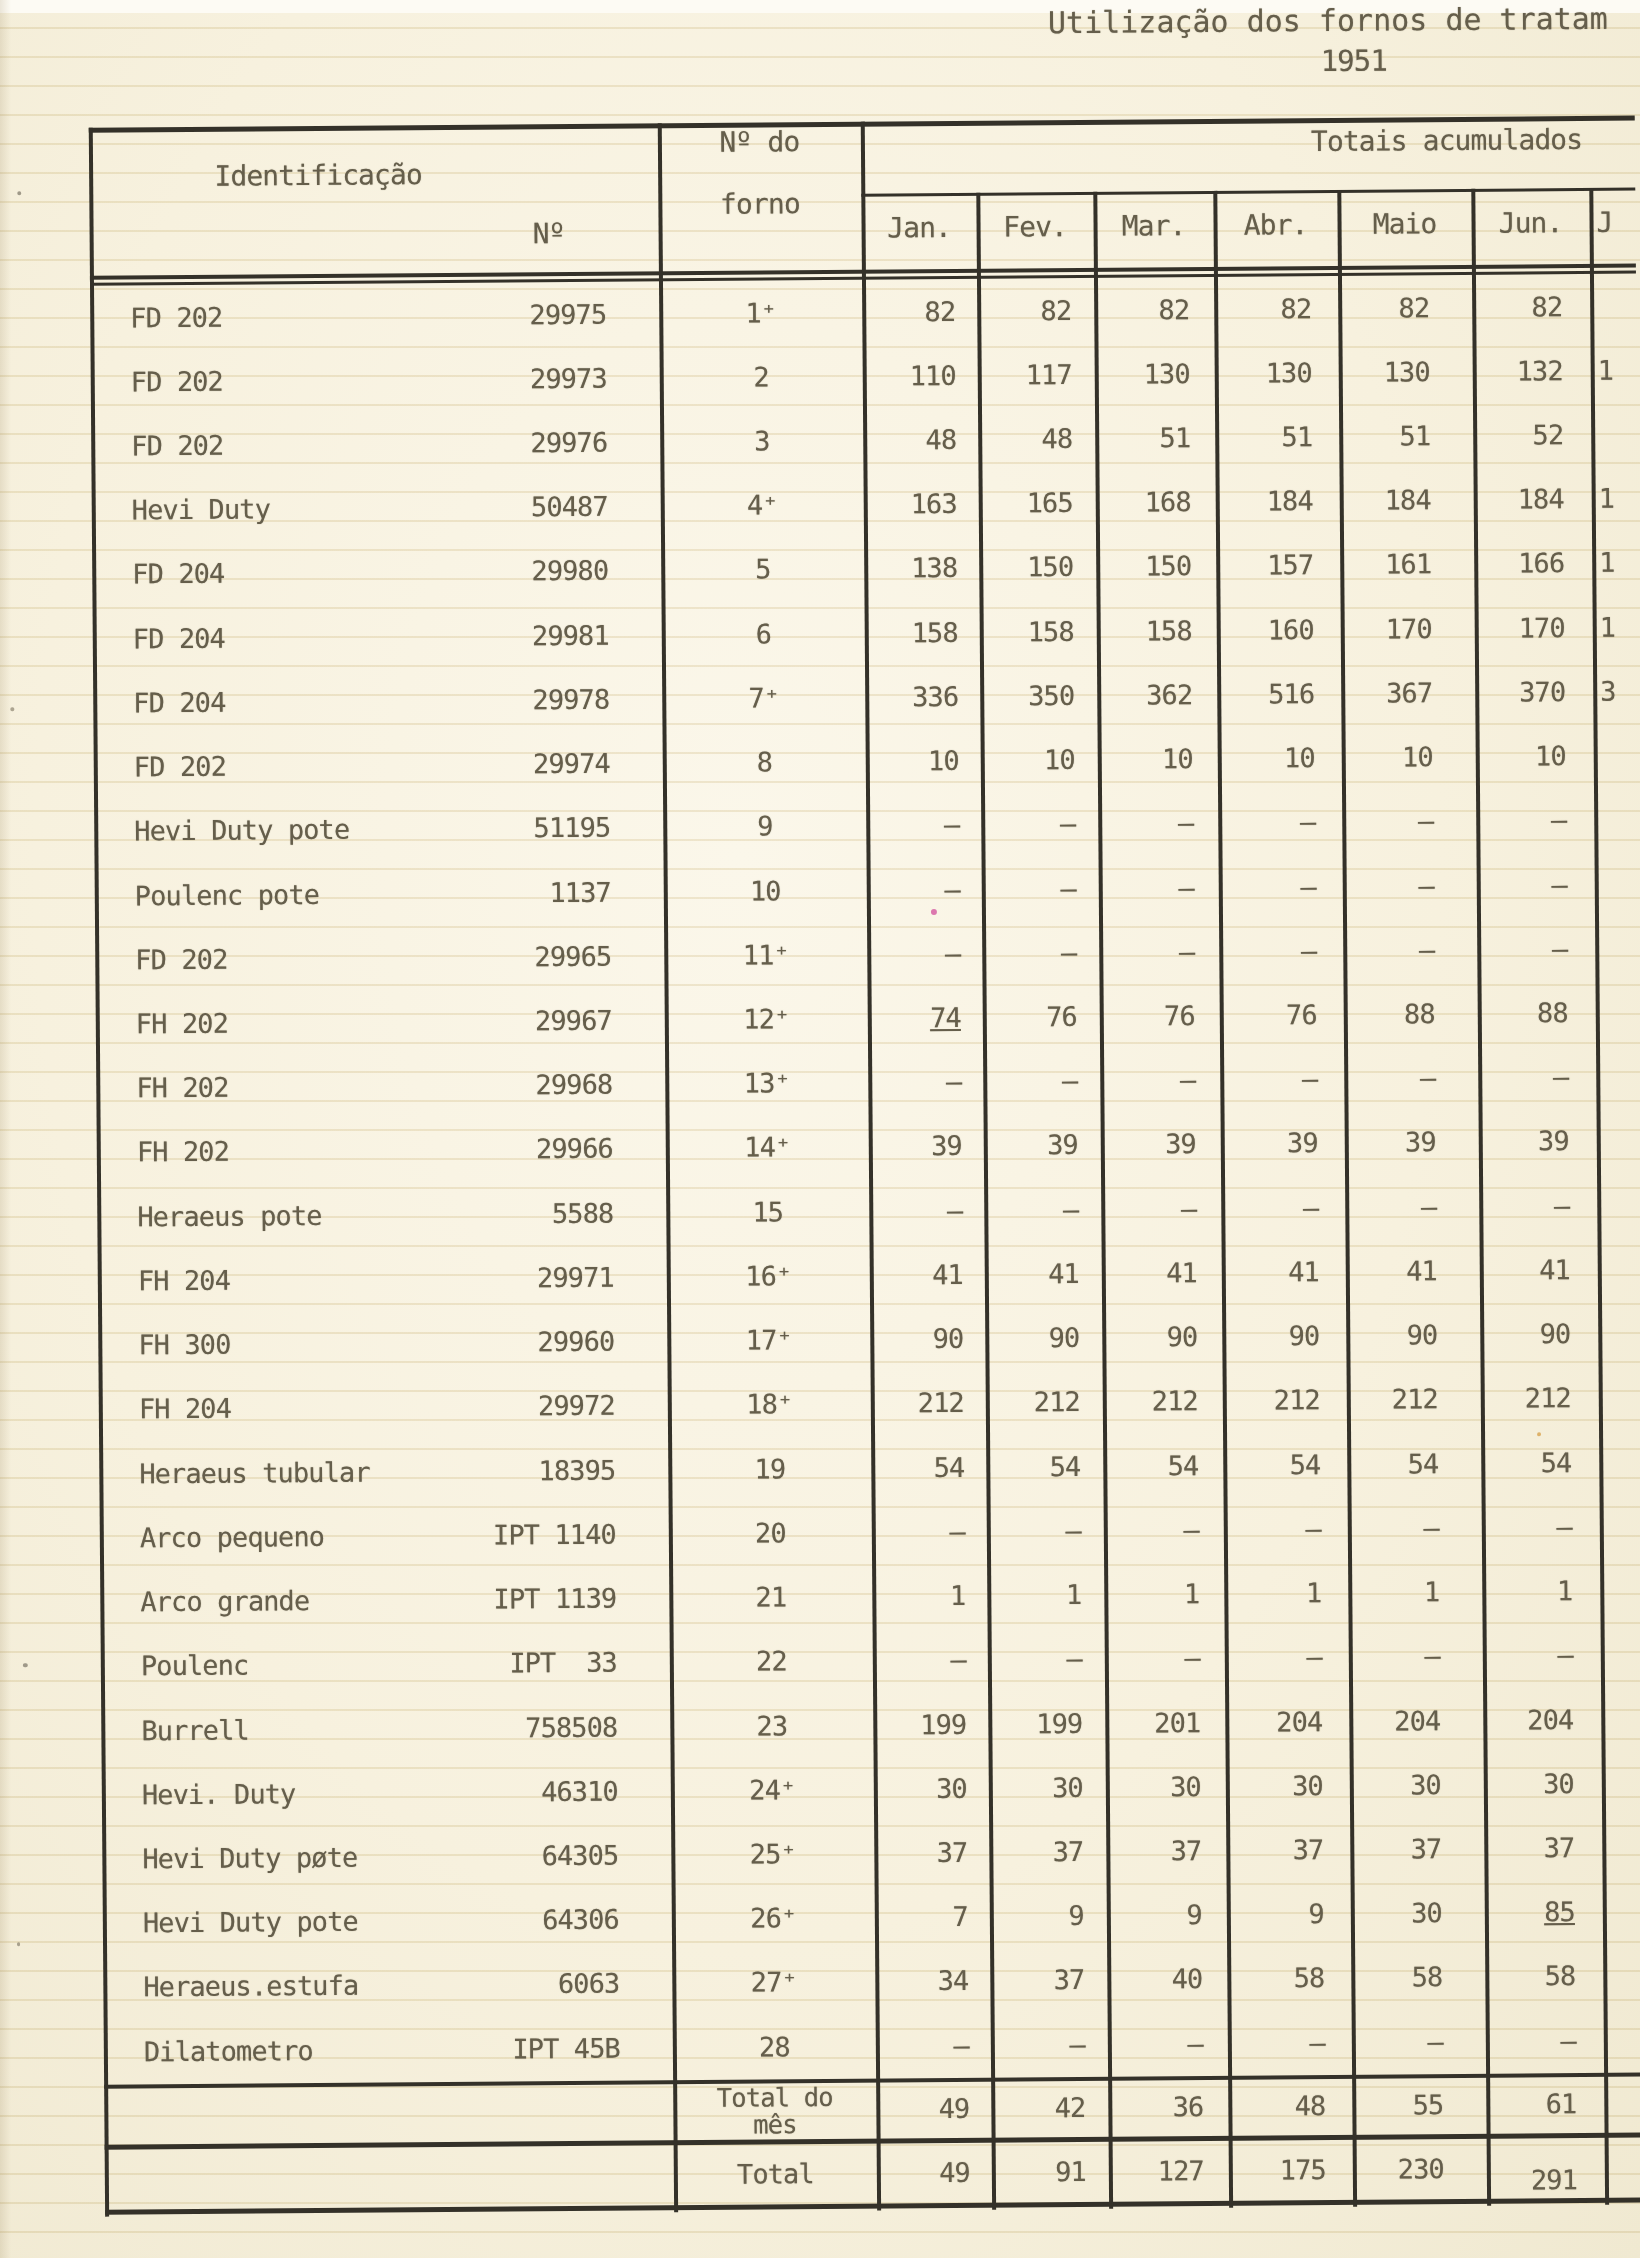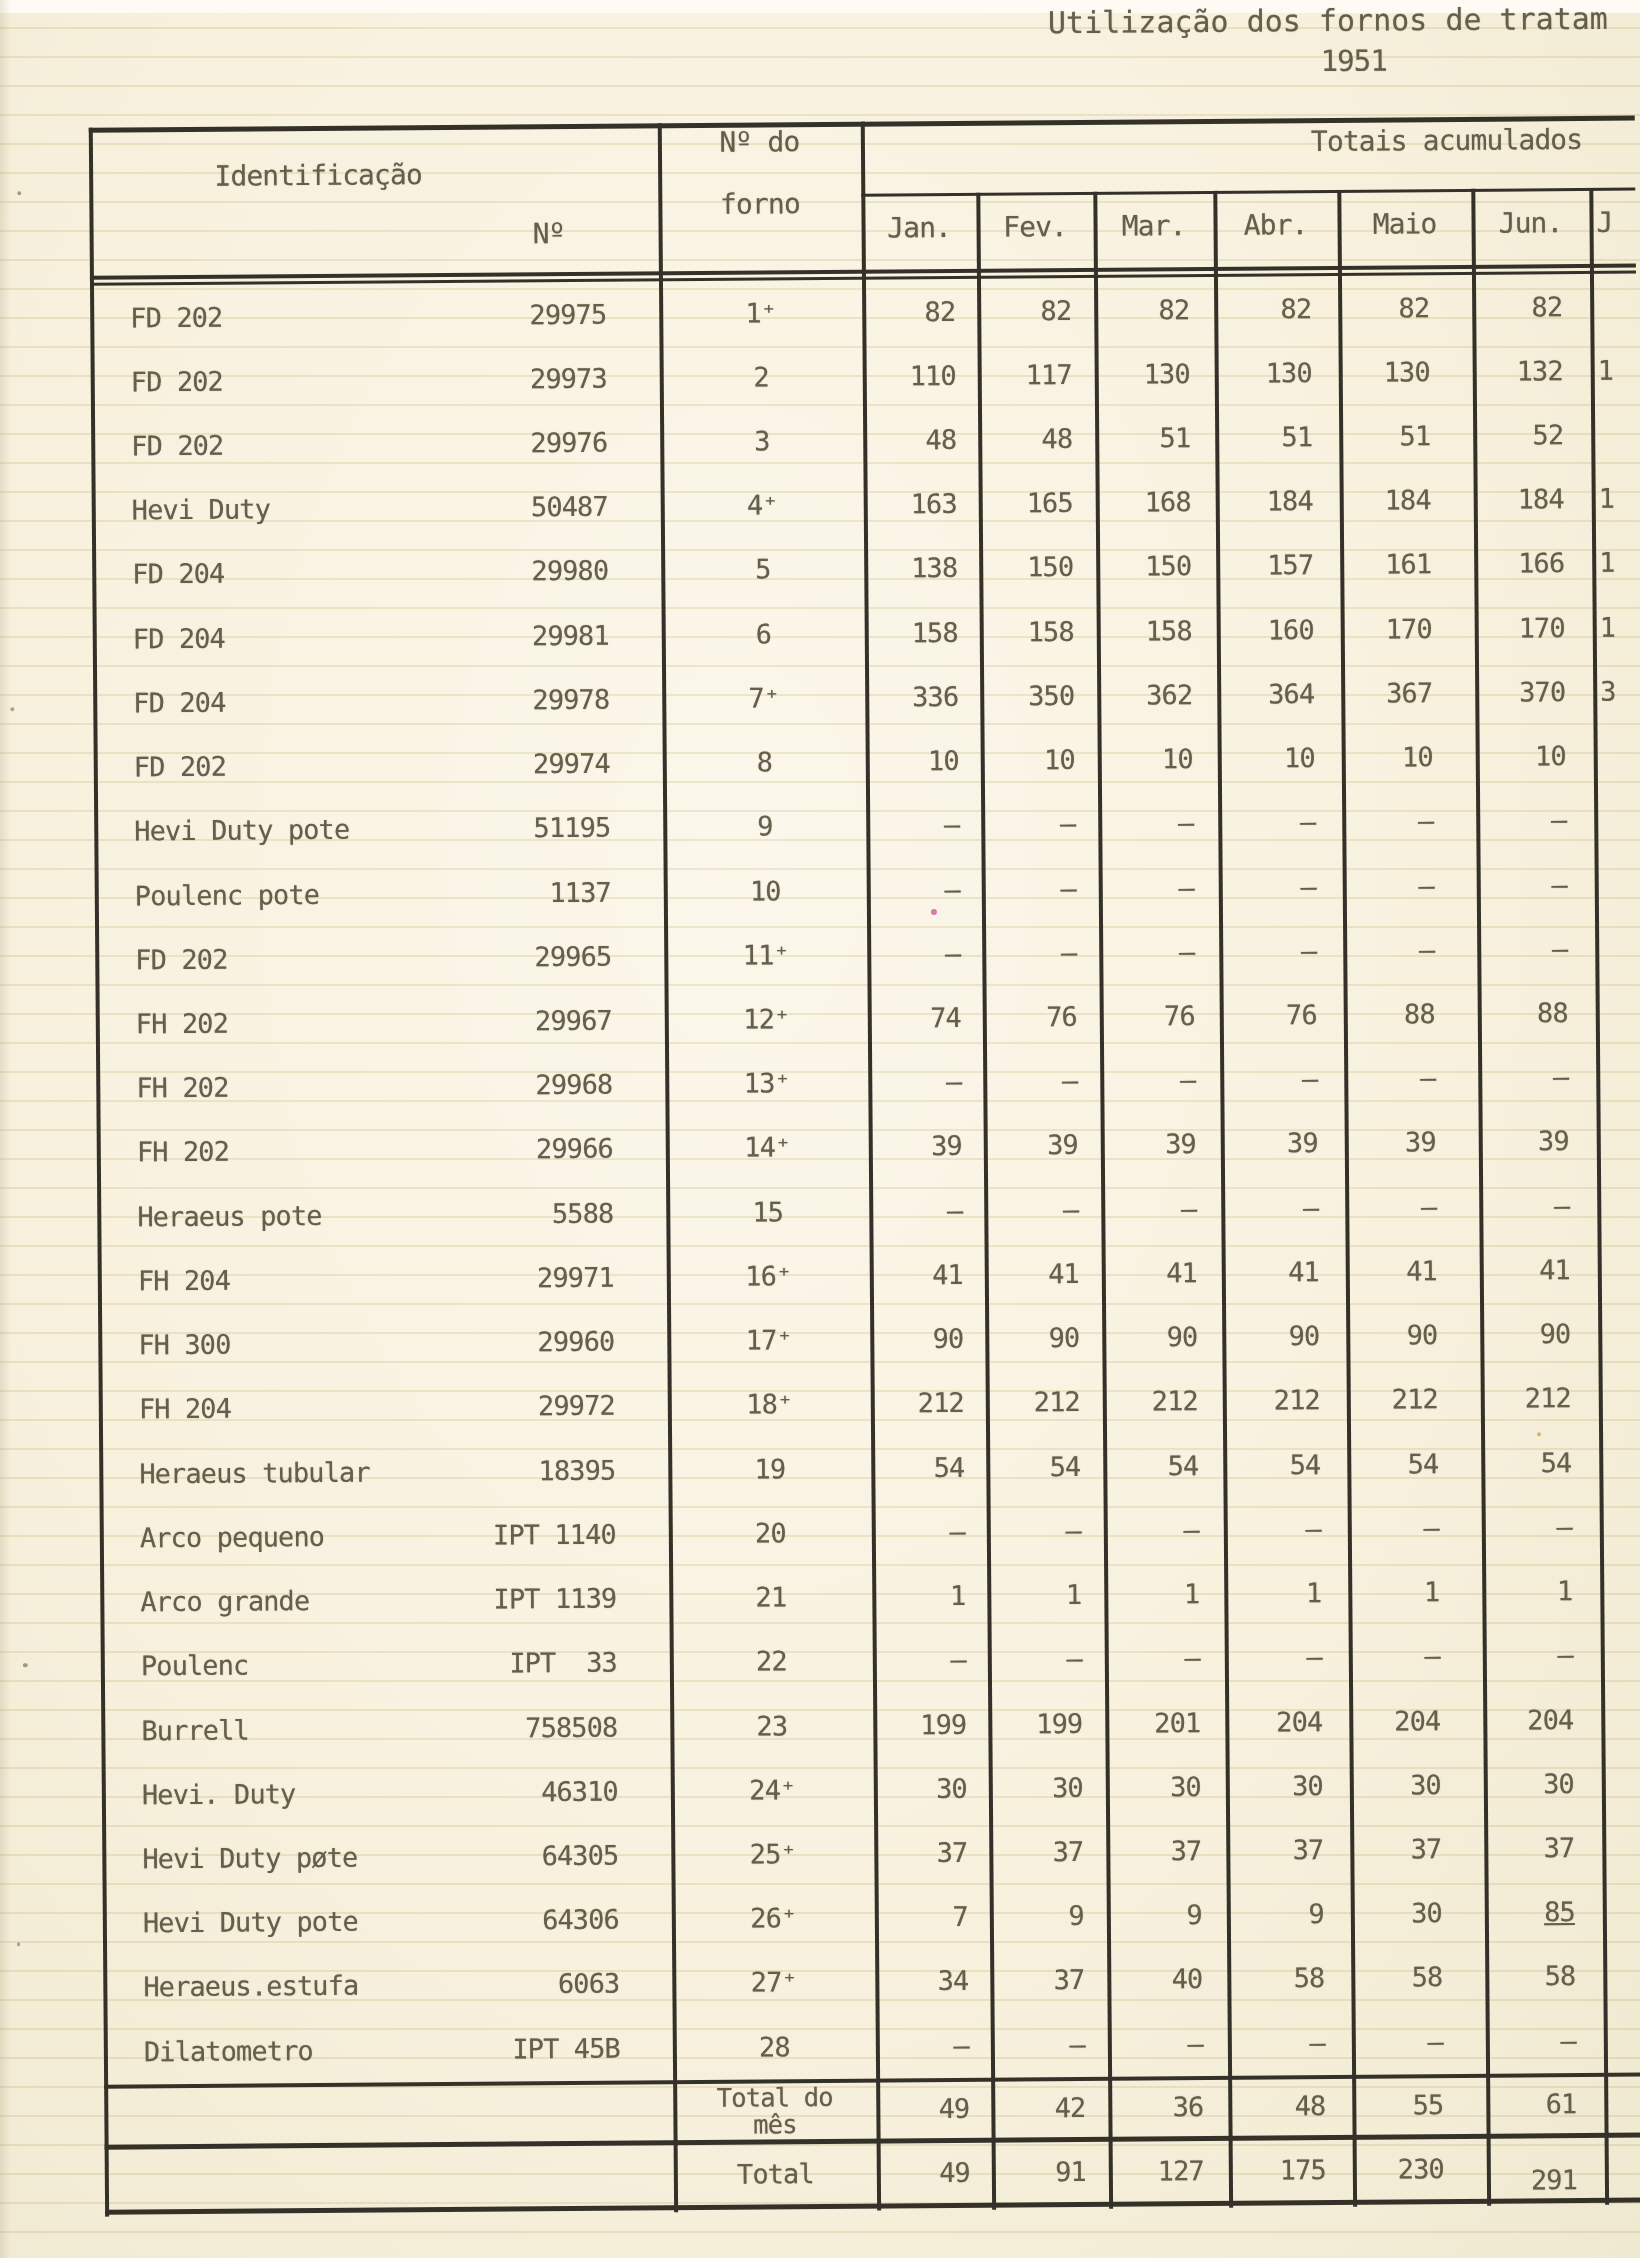--- a/index.html
+++ b/index.html
@@ -146,21 +146,21 @@
       <div class="t right" style="left: 1226px; top: 602px; width: 92px; line-height: 64px;">160</div>
       <div class="t right" style="left: 1350px; top: 602px; width: 86px; line-height: 64px;">170</div>
       <div class="t right" style="left: 1484px; top: 602px; width: 85px; line-height: 64px;">170</div>
       <div class="t" style="left: 1604px; top: 602px; width: 37px; line-height: 64px;">1</div>
       <div class="t" style="left: 137px; top: 666px; width: 459px; line-height: 64px;">FD 204</div>
       <div class="t right" style="left: 344px; top: 666px; width: 269px; line-height: 64px;">29978</div>
       <div class="t center" style="left: 668px; top: 666px; width: 199px; line-height: 64px;">7⁺</div>
       <div class="t right" style="left: 874px; top: 666px; width: 88px; line-height: 64px;">336</div>
       <div class="t right" style="left: 989px; top: 666px; width: 89px; line-height: 64px;">350</div>
       <div class="t right" style="left: 1106px; top: 666px; width: 90px; line-height: 64px;">362</div>
-      <div class="t right" style="left: 1226px; top: 666px; width: 92px; line-height: 64px;">364</div>
+      <div class="t right" style="left: 1226px; top: 666px; width: 92px; line-height: 64px;">516</div>
       <div class="t right" style="left: 1350px; top: 666px; width: 86px; line-height: 64px;">367</div>
       <div class="t right" style="left: 1484px; top: 666px; width: 85px; line-height: 64px;">370</div>
       <div class="t" style="left: 1604px; top: 666px; width: 37px; line-height: 64px;">3</div>
       <div class="t" style="left: 137px; top: 730px; width: 459px; line-height: 64px;">FD 202</div>
       <div class="t right" style="left: 344px; top: 730px; width: 269px; line-height: 64px;">29974</div>
       <div class="t center" style="left: 668px; top: 730px; width: 199px; line-height: 64px;">8</div>
       <div class="t right" style="left: 874px; top: 730px; width: 88px; line-height: 64px;">10</div>
       <div class="t right" style="left: 989px; top: 730px; width: 89px; line-height: 64px;">10</div>
       <div class="t right" style="left: 1106px; top: 730px; width: 90px; line-height: 64px;">10</div>
       <div class="t right" style="left: 1226px; top: 730px; width: 92px; line-height: 64px;">10</div>
@@ -189,21 +189,21 @@
       <div class="t center" style="left: 668px; top: 923px; width: 199px; line-height: 64px;">11⁺</div>
       <div class="t right" style="left: 874px; top: 923px; width: 88px; line-height: 64px;">—</div>
       <div class="t right" style="left: 989px; top: 923px; width: 89px; line-height: 64px;">—</div>
       <div class="t right" style="left: 1106px; top: 923px; width: 90px; line-height: 64px;">—</div>
       <div class="t right" style="left: 1226px; top: 923px; width: 92px; line-height: 64px;">—</div>
       <div class="t right" style="left: 1350px; top: 923px; width: 86px; line-height: 64px;">—</div>
       <div class="t right" style="left: 1484px; top: 923px; width: 85px; line-height: 64px;">—</div>
       <div class="t" style="left: 137px; top: 987px; width: 459px; line-height: 64px;">FH 202</div>
       <div class="t right" style="left: 344px; top: 987px; width: 269px; line-height: 64px;">29967</div>
       <div class="t center" style="left: 668px; top: 987px; width: 199px; line-height: 64px;">12⁺</div>
-      <div class="t right" style="left: 874px; top: 987px; width: 88px; line-height: 64px;">74</div>
+      <div class="t right" style="left: 874px; top: 987px; width: 88px; line-height: 64px; text-decoration: underline;">74</div>
       <div class="t right" style="left: 989px; top: 987px; width: 89px; line-height: 64px;">76</div>
       <div class="t right" style="left: 1106px; top: 987px; width: 90px; line-height: 64px;">76</div>
       <div class="t right" style="left: 1226px; top: 987px; width: 92px; line-height: 64px;">76</div>
       <div class="t right" style="left: 1350px; top: 987px; width: 86px; line-height: 64px;">88</div>
       <div class="t right" style="left: 1484px; top: 987px; width: 85px; line-height: 64px;">88</div>
       <div class="t" style="left: 137px; top: 1051px; width: 459px; line-height: 64px;">FH 202</div>
       <div class="t right" style="left: 344px; top: 1051px; width: 269px; line-height: 64px;">29968</div>
       <div class="t center" style="left: 668px; top: 1051px; width: 199px; line-height: 64px;">13⁺</div>
       <div class="t right" style="left: 874px; top: 1051px; width: 88px; line-height: 64px;">—</div>
       <div class="t right" style="left: 989px; top: 1051px; width: 89px; line-height: 64px;">—</div>

